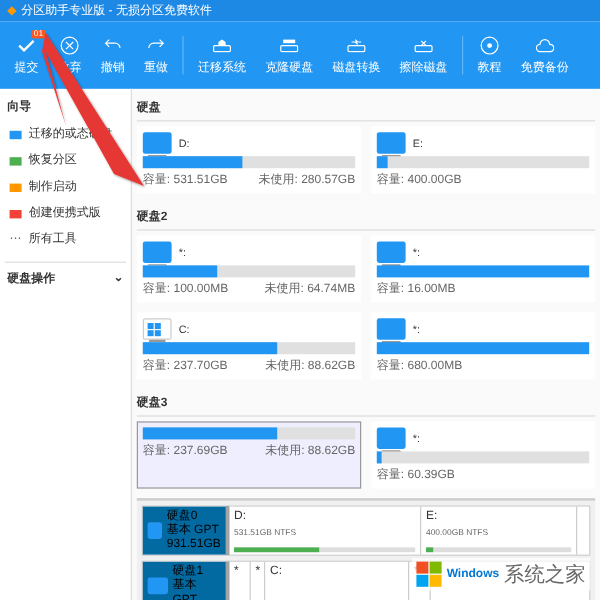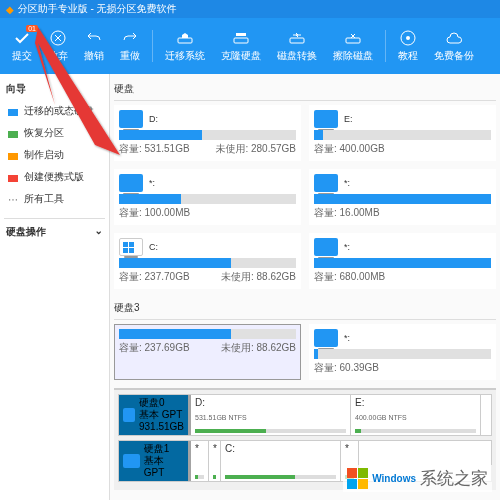--- a/index.html
+++ b/index.html
@@ -12,21 +12,21 @@
 .tbtn .badge{position:absolute;top:-2px;right:2px;background:#ff5722;color:#fff;font-size:7px;padding:0 2px;border-radius:2px}
 .sep{width:1px;height:32px;background:rgba(255,255,255,0.3);margin:0 4px}
 svg{display:block}
 .content{display:flex;height:calc(100% - 62px)}
 .sidebar{width:110px;border-right:1px solid #ddd;padding:4px}
 .sbhdr{font-size:10px;color:#333;padding:4px 2px;font-weight:bold}
 .sbitem{display:flex;align-items:center;padding:4px 2px;cursor:pointer;font-size:9px;color:#333;gap:4px}
 .sbitem .sico{width:14px;height:14px;display:flex;align-items:center;justify-content:center}
 .main{flex:1;overflow-y:auto;padding:4px;background:#fafafa}
 .disk-section{margin-bottom:8px}
-.disk-label{font-size:10px;font-weight:normal;color:#333;padding:4px 0;border-bottom:1px solid #ddd;margin-bottom:4px}
+.disk-label{font-size:10px;font-weight:bold;color:#333;padding:4px 0;border-bottom:1px solid #ddd;margin-bottom:4px}
 .part-row{display:flex;gap:8px;margin-bottom:8px}
 .part{flex:1;background:#fff;padding:4px;border:1px solid transparent}
 .part.sel{border:1px solid #999;background:#eef}
 .part-top{display:flex;align-items:center;gap:6px;margin-bottom:2px}
 .drive-ico{width:24px;height:18px;background:#2196f3;border-radius:2px;position:relative}
 .drive-ico.win{background:#fff;border:1px solid #ccc}
 .drive-ico::after{content:"";position:absolute;bottom:-3px;left:4px;right:4px;height:2px;background:#999;border-radius:1px}
 .part-name{font-size:9px;color:#333}
 .bar{height:10px;background:#e0e0e0;position:relative;margin-bottom:2px}
 .bar-fill{height:100%;background:#2196f3}
@@ -226,31 +226,33 @@
                 <div class="bar-fill" style="width:5%"></div>
               </div>
               <div class="part-info">
                 <span>容量: 400.00GB</span>
                 <span></span>
               </div>
             </div>
           </div>
         </div>
         <div class="disk-section">
+          <div class="disk-label">硬盘2</div>
           <div class="part-row">
             <div class="part">
               <div class="part-top">
                 <div class="drive-ico"></div>
                 <span class="part-name">*:</span>
               </div>
               <div class="bar">
                 <div class="bar-fill" style="width:35%"></div>
               </div>
               <div class="part-info">
                 <span>容量: 100.00MB</span>
+                <span>未使用: 64.74MB</span>
               </div>
             </div>
             <div class="part">
               <div class="part-top">
                 <div class="drive-ico"></div>
                 <span class="part-name">*:</span>
               </div>
               <div class="bar">
                 <div class="bar-fill" style="width:100%"></div>
               </div>

